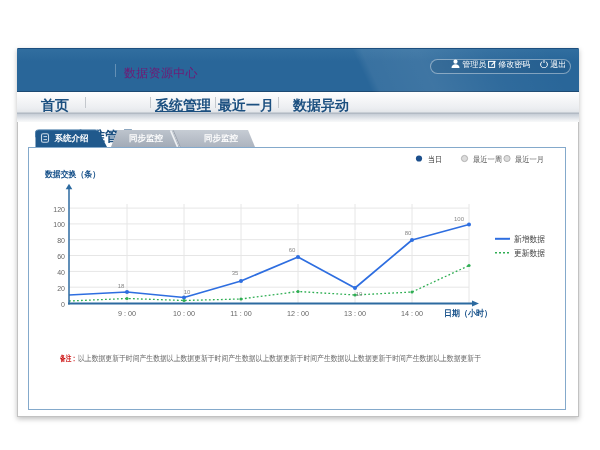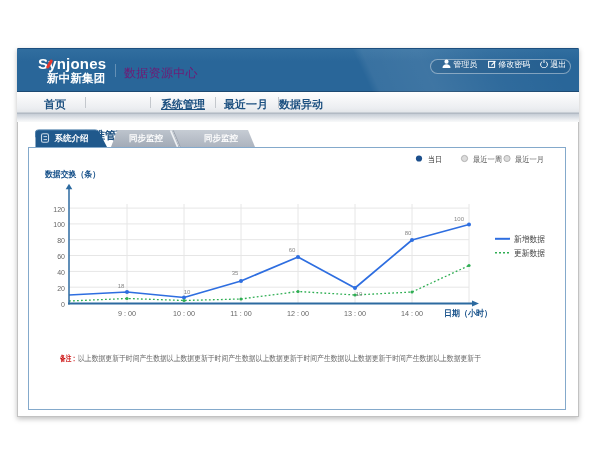--- a/index.html
+++ b/index.html
@@ -14,39 +14,35 @@
   .logo .en{font-size:15px;font-weight:bold;letter-spacing:0.2px;line-height:15px;position:relative;}
   .logo .en .red{position:absolute;left:9.5px;top:2.5px;width:3px;height:10px;background:#e8352c;transform:rotate(30deg);border-radius:1.5px;}
   .logo .cn{font-size:11.5px;font-weight:bold;letter-spacing:0.2px;margin-top:0px;margin-left:9px;}
   .ttl{position:absolute;left:106px;top:18px;color:#701a75;font-size:12px;letter-spacing:0.3px;line-height:12px;}
   .pill{position:absolute;left:412px;top:10px;width:139px;height:13px;border:1px solid rgba(255,255,255,0.42);
         border-radius:8px;background:rgba(10,40,70,0.10);color:#fff;font-size:8px;line-height:13px;}
   .pill span{position:absolute;top:-2px;white-space:nowrap;}
   .pill svg{vertical-align:-1px;}
   .nav{position:absolute;left:-1px;top:43px;width:calc(100% + 2px);height:21px;
        background:linear-gradient(#fefefe,#eceef1 80%,#e3e6ea);border-bottom:1px solid #c8ced5;box-sizing:border-box;}
-  .nav b{position:absolute;top:5px;font-size:11px;color:#1c5080;transform:translateX(-50%);white-space:nowrap;}
+  .nav b{position:absolute;top:5px;font-size:14px;color:#1c5080;transform:translateX(-50%);white-space:nowrap;}
   .nav i{position:absolute;top:5px;width:1px;height:11px;background:#c4c8cd;}
   .band{position:absolute;left:-1px;top:64px;width:calc(100% + 2px);height:9px;
         background:linear-gradient(#c6cdd6,#eef0f3 75%,#f8f9fa);border-top:1px solid #b2bac4;box-sizing:border-box;}
   svg text{font-family:"Liberation Sans",sans-serif;}
 </style>
 </head>
 <body>
 <div class="win">
   <div class="hd"></div>
     <div class="hd2"></div>
-  <div class="logo">
-    <div class="en">Synjones<span class="red"></span></div>
-    <div class="cn">新中新集团</div>
-  </div>
   <div style="position:absolute;left:97px;top:15px;width:1px;height:13px;background:rgba(255,255,255,0.28);"></div>
   <div class="ttl">数据资源中心</div>
   <div class="pill">
-    <span style="left:11px;">
+    <span style="left:20px;">
       <svg width="9" height="9" viewBox="0 0 9 9">
           <circle cx="4.5" cy="2.7" r="2.1" fill="#fff"></circle>
           <path d="M0.5,9 C0.5,6.3 2.3,5.2 4.5,5.2 C6.7,5.2 8.5,6.3 8.5,9 Z" fill="#fff"></path>
         </svg>
       管理员</span>
     <span style="left:57px;text-align:center;">
       <svg width="8" height="8" viewBox="0 0 8 8">
           <rect x="0.6" y="1.4" width="6" height="6" fill="none" stroke="#fff" stroke-width="1"></rect>
           <path d="M3,5 L7,0.8 L7.8,1.6 L3.8,5.8 Z" fill="#fff"></path>
         </svg>
@@ -56,21 +52,21 @@
           <path d="M2.2,1.6 A3.4,3.4 0 1 0 5.8,1.6" fill="none" stroke="#fff" stroke-width="1"></path>
           <line x1="4" y1="0" x2="4" y2="3" stroke="#fff" stroke-width="1"></line>
         </svg>
       退出</span>
   </div>
   <div class="nav">
     <b style="left:38px;">首页</b>
     <b style="left:88px;margin-top:31px;">标准管理</b>
     <b style="left:166px;text-decoration:underline;">系统管理</b>
     <b style="left:229px;">最近一月</b>
-    <b style="left:284px;">数据异动</b>
+    <b style="left:304px;">数据异动</b>
     <i style="left:68px;"></i>
       <i style="left:133px;"></i>
       <i style="left:198px;"></i>
       <i style="left:261px;"></i>
   </div>
   <div class="band"></div>
 </div>
 
 <svg style="position:absolute;left:28px;top:128px;" width="260" height="19.6" viewBox="0 0 260 19">
   <defs>

